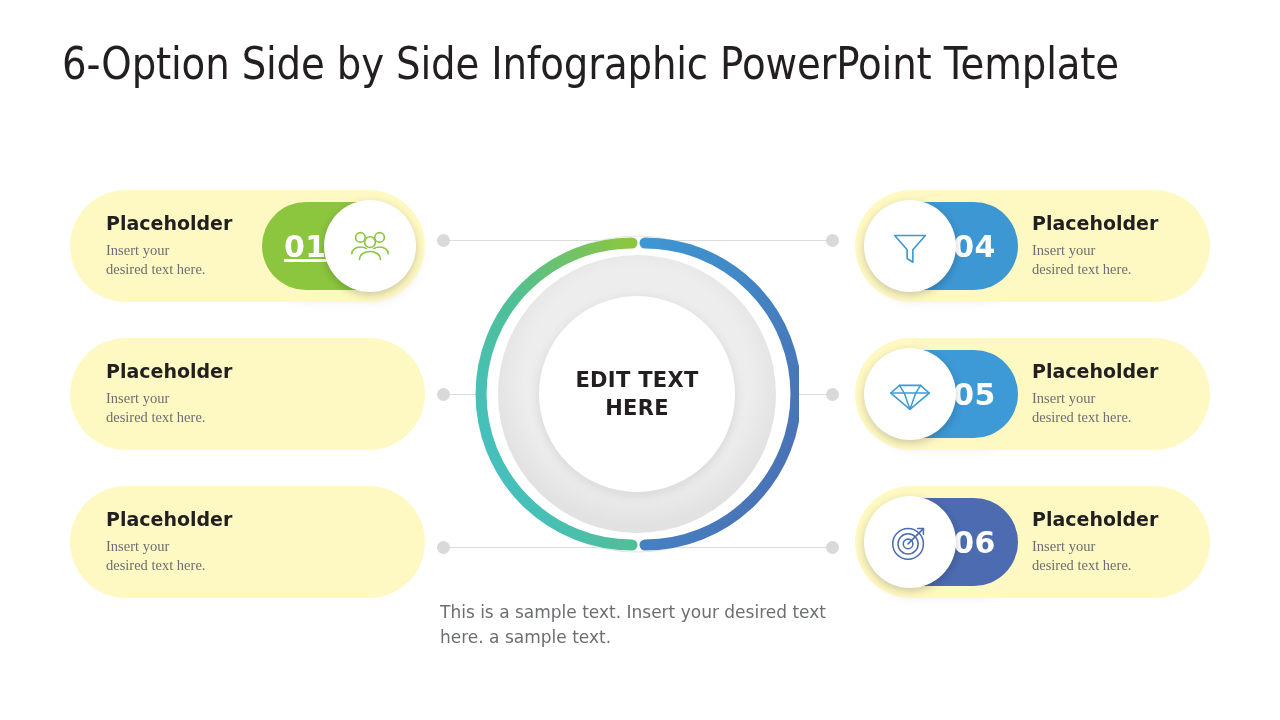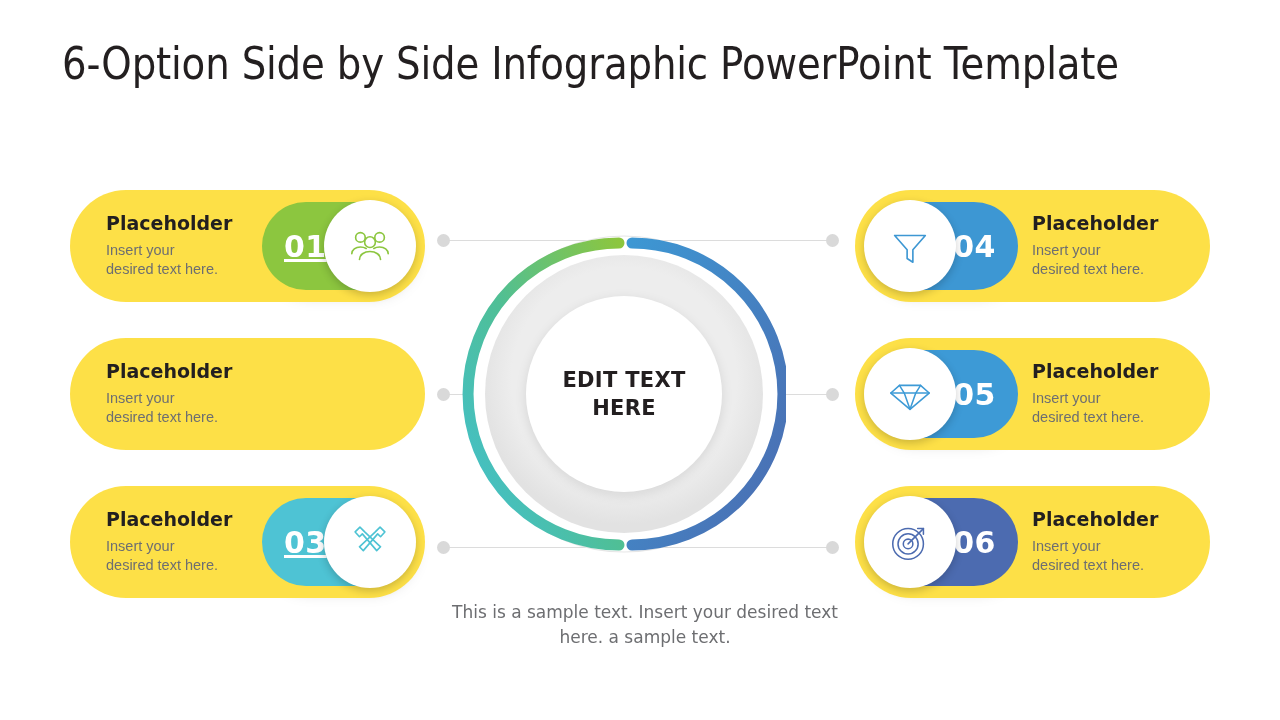--- a/index.html
+++ b/index.html
@@ -28,21 +28,21 @@
     font-family: "DejaVu Sans", sans-serif;
     transform: scaleX(0.88);
     transform-origin: left center;
   }
 
   
   .card {
     position: absolute;
     width: 355px;
     height: 112px;
-    background: #fde047;
+    background: #fef9c3;
     border-radius: 56px;
     display: flex;
     align-items: center;
     box-sizing: border-box;
   }
   .card.left  { left: 70px;  flex-direction: row; }
   .card.right { left: 855px; flex-direction: row-reverse; }
 
   .card-text {
     width: 192px;
@@ -56,21 +56,21 @@
     font-weight: bold;
     color: #221f20;
     line-height: 1.15;
     margin-bottom: 6px;
     font-family: "DejaVu Sans", sans-serif;
   }
   .card-desc {
     font-size: 14.5px;
     color: #6d6e71;
     line-height: 1.34;
-    font-family: Liberation Sans, sans-serif;
+    font-family: Liberation Serif, serif;
   }
 
   
   .pill {
     position: relative;
     width: 150px;
     height: 88px;
     border-radius: 44px;
     display: flex;
     align-items: center;
@@ -128,21 +128,21 @@
     position: absolute;
     width: 13px;
     height: 13px;
     border-radius: 50%;
     background: #d9d9d9;
   }
 
   
   #center-ring {
     position: absolute;
-    left: 462px;
+    left: 475px;
     top: 232px;
     width: 324px;
     height: 324px;
   }
   #center-ring .ring-svg {
     position: absolute;
     left: 0; top: 0;
     width: 324px; height: 324px;
   }
   #center-hub {
@@ -168,21 +168,20 @@
     letter-spacing: 0.3px;
     white-space: pre-line;
   }
 
   
   #caption {
     position: absolute;
     left: 440px;
     top: 600px;
     width: 410px;
-    text-align: center;
     font-size: 17px;
     color: #6d6e71;
     line-height: 1.45;
     font-family: "DejaVu Sans", sans-serif;
   }
 </style>
 </head>
 <body>
 
 <div id="slide-title">6-Option Side by Side Infographic PowerPoint Template</div>
@@ -235,32 +234,20 @@
     <div class="card-desc" style="white-space:pre-line;">Insert your
 desired text here.</div>
   </div>
 </div>
 
 <div class="card left" style="top:486px;">
   <div class="card-text">
     <div class="card-title">Placeholder</div>
     <div class="card-desc" style="white-space:pre-line;">Insert your
 desired text here.</div>
-  </div>
-  <div class="pill" style="background:#4ec3d4;">
-    <div class="pill-shadow"></div>
-    <span class="pill-num">03</span>
-    <div class="icon-bubble">
-      <span>
-        <svg viewBox="0 0 48 48" fill="none" stroke="#4ec3d4" stroke-width="1.7" stroke-linecap="round" stroke-linejoin="round">
-          <path d="M13.5 8.5 8.5 13.5 13 18.5 16 15.5 31 33 35 29 19 14 Z"></path>
-          <path d="M34.5 8.5 39.5 13.5 35 18.5 32 15.5 17 33 13 29 29 14 Z"></path>
-        </svg>
-      </span>
-    </div>
   </div>
 </div>
 
 <div id="center-ring">
   <svg class="ring-svg" viewBox="0 0 324 324">
     <defs>
       <linearGradient id="gradLeft" x1="1" y1="0" x2="0" y2="1">
         <stop offset="0%" stop-color="#8cc63f"></stop>
         <stop offset="50%" stop-color="#4fbf96"></stop>
         <stop offset="100%" stop-color="#41c0d4"></stop>

